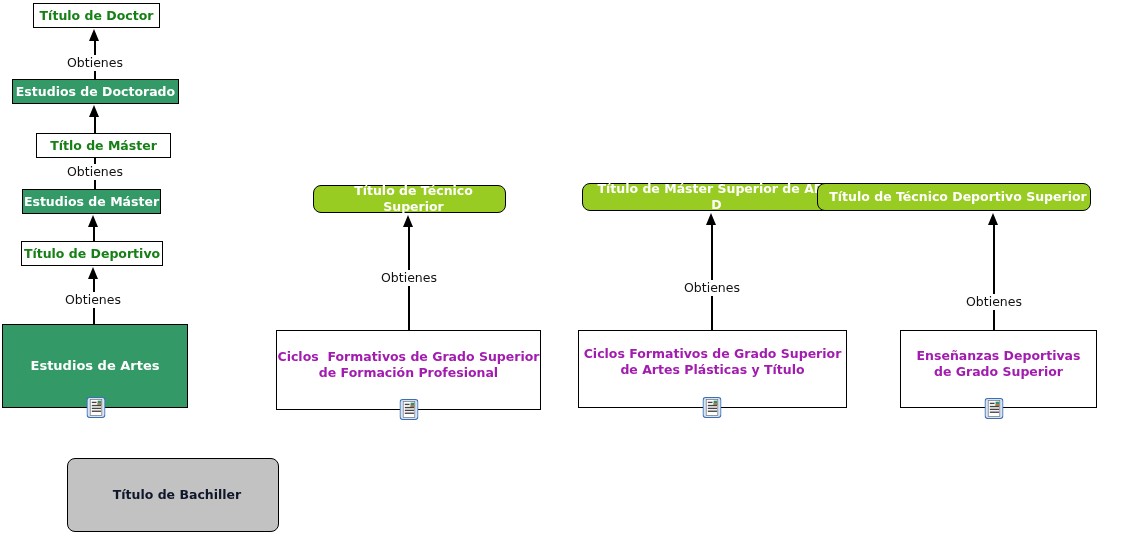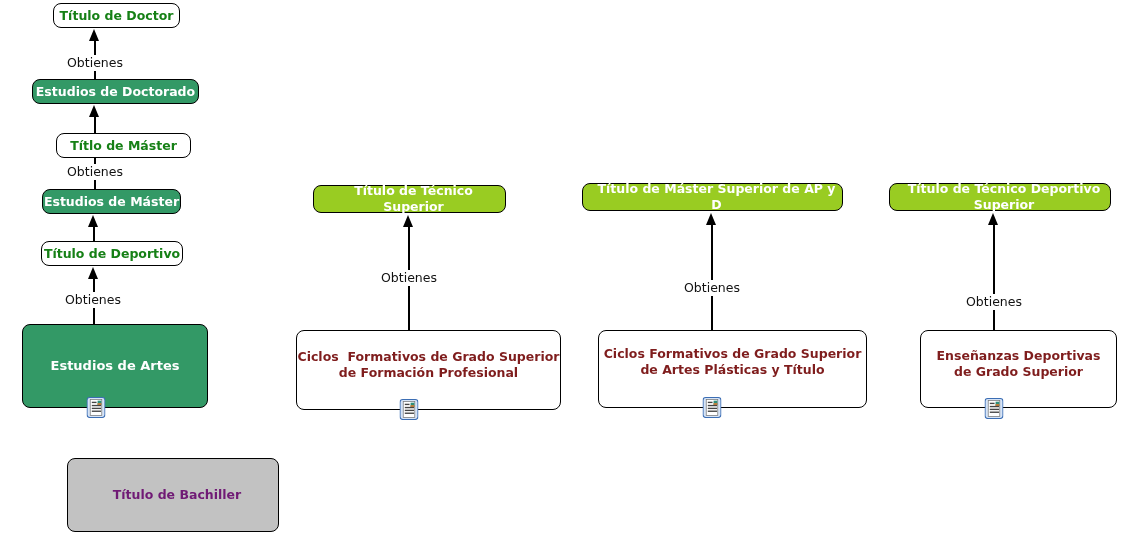--- a/index.html
+++ b/index.html
@@ -15,27 +15,27 @@
     border-bottom:12px solid #000;}
 
   
   .edge-label{position:absolute;transform:translateX(-50%);background:#ffffff;
     padding:1px 3px;font-size:12.5px;color:#111;white-space:nowrap;line-height:1.1;}
 
   
   .node{position:absolute;box-sizing:border-box;border:1.5px solid #000;
     display:flex;align-items:center;justify-content:center;text-align:center;
     font-weight:bold;font-size:12.5px;line-height:1.25;}
-  .r10{border-radius:8px;margin-left:20px;}
+  .r10{border-radius:0;}
   .r12{border-radius:8px;padding-left:8px;}
   .green-fill{background:#339966;color:#ffffff;}
   .lime-fill{background:#99cc22;color:#ffffff;}
   .white-green{background:#ffffff;color:#168016;}
-  .white-lime{background:#ffffff;color:#7f1d1d;}
-  .gray-fill{background:#c2c2c2;color:#701a75;}
+  .white-lime{background:#ffffff;color:#a21caf;}
+  .gray-fill{background:#c2c2c2;color:#0f172a;}
   .line-pre{white-space:pre;display:block;}
 
   
   .res-icon{position:absolute;width:19px;height:21px;transform:translateX(-50%);cursor:pointer;}
   .res-icon svg{display:block;width:100%;height:100%;}
 </style>
 </head>
 <body>
 
 <div class="canvas">
@@ -144,21 +144,21 @@
       <rect x="3.5" y="2.5" width="11" height="15" fill="#ffffff" stroke="#777777" stroke-width="0.7"></rect>
       <rect x="5" y="4.5" width="4.5" height="1.3" fill="#444444"></rect>
       <rect x="10.5" y="3.5" width="3.6" height="4.2" fill="#2f8f7a"></rect>
       <rect x="10.5" y="5.8" width="3.6" height="1.9" fill="#c87f3a"></rect>
       <rect x="5" y="7.5" width="8.8" height="1.3" fill="#444444"></rect>
       <rect x="5" y="10.2" width="8.8" height="1.3" fill="#444444"></rect>
       <rect x="5" y="12.9" width="8.8" height="1.3" fill="#444444"></rect>
     </svg>
   </div>
 
-  <div class="node lime-fill r12" style="left:889px;top:183px;width:222px;height:28px;">
+  <div class="node lime-fill r12" style="left:817px;top:183px;width:274px;height:28px;">
     <span>Título de Técnico Deportivo Superior</span>
   </div>
 
   <div class="node white-lime r10" style="left:900px;top:330px;width:197px;height:78px;padding-bottom:10px;flex-direction:column;">
     <span class="line-pre">Enseñanzas Deportivas</span>
     <span class="line-pre">de Grado Superior</span>
   </div>
   <div class="res-icon" style="left:994px;top:398px;">
     <svg viewBox="0 0 18 20" xmlns="http://www.w3.org/2000/svg">
       <rect x="0.5" y="0.5" width="17" height="19" rx="2.5" fill="#d6e4f7" stroke="#3c6eb4"></rect>

